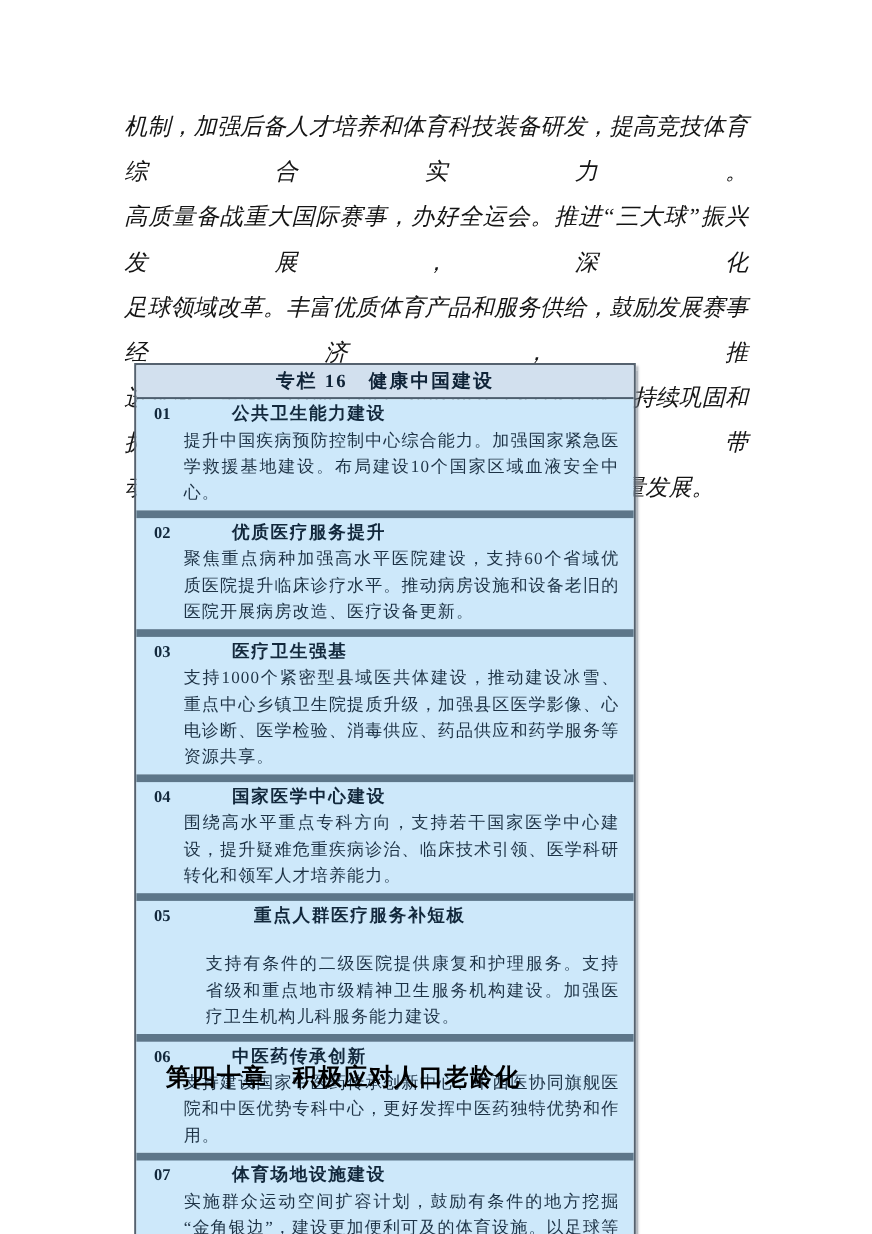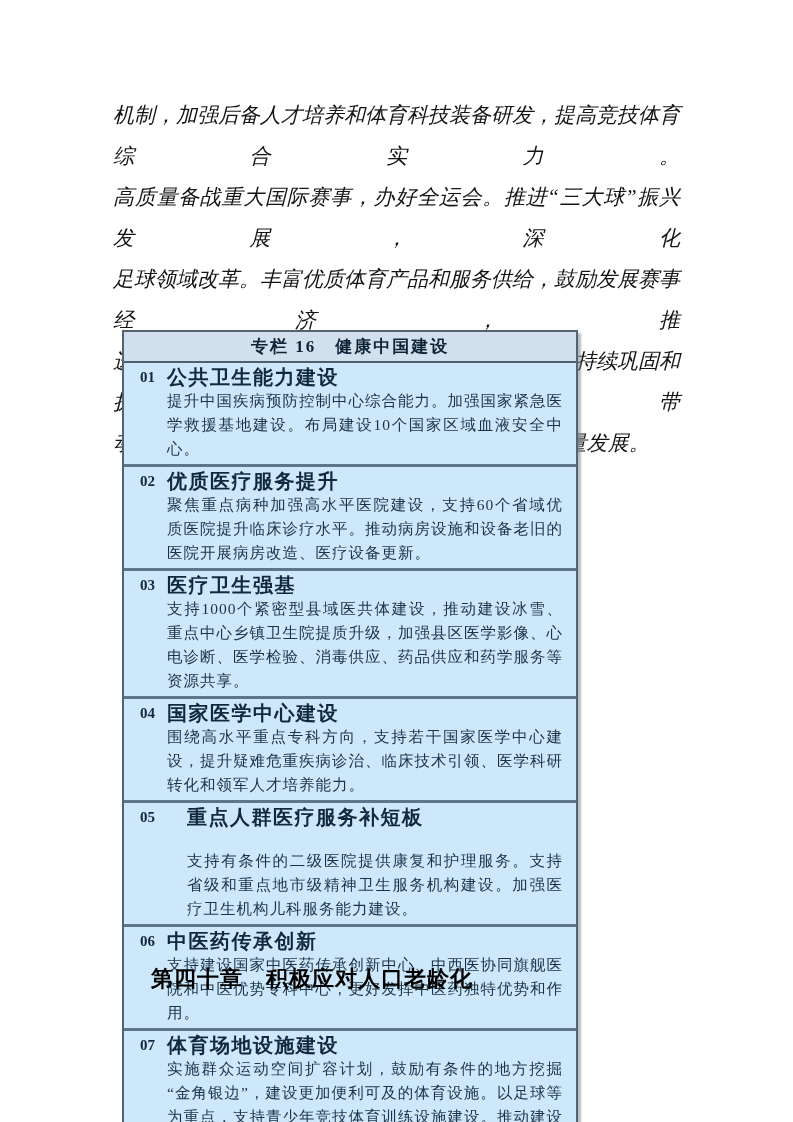--- a/index.html
+++ b/index.html
@@ -54,41 +54,42 @@
     font-weight: bold;
     font-size: 17px;
     letter-spacing: 2px;
     color: #0f2337;
     border-bottom: 2px solid #4e5f6e;
   }
   .panel-rows .row {
     display: grid;
     grid-template-columns: 27px 1fr;
     padding: 2px 13px 3px 16px;
-    border-top: 3px solid #f97316;
+    border-top: 7px solid #f97316;
   }
   .panel-rows .row:first-child {
     border-top: none;
   }
   .row .num {
     grid-column: 1;
     grid-row: 1;
     font-weight: bold;
     font-size: 15px;
     line-height: 24px;
     color: #12283c;
   }
   .row .title {
     grid-column: 2;
     grid-row: 1;
     font-weight: bold;
-    font-size: 20px;
+    font-size: 16px;
     line-height: 24px;
     letter-spacing: 1.5px;
     color: #12283c;
+    margin-left: 44px;
   }
   .row .body {
     grid-column: 2;
     grid-row: 2;
     font-size: 15.5px;
     line-height: 24px;
     letter-spacing: 1px;
     text-align: justify;
     color: #1d3245;
   }

